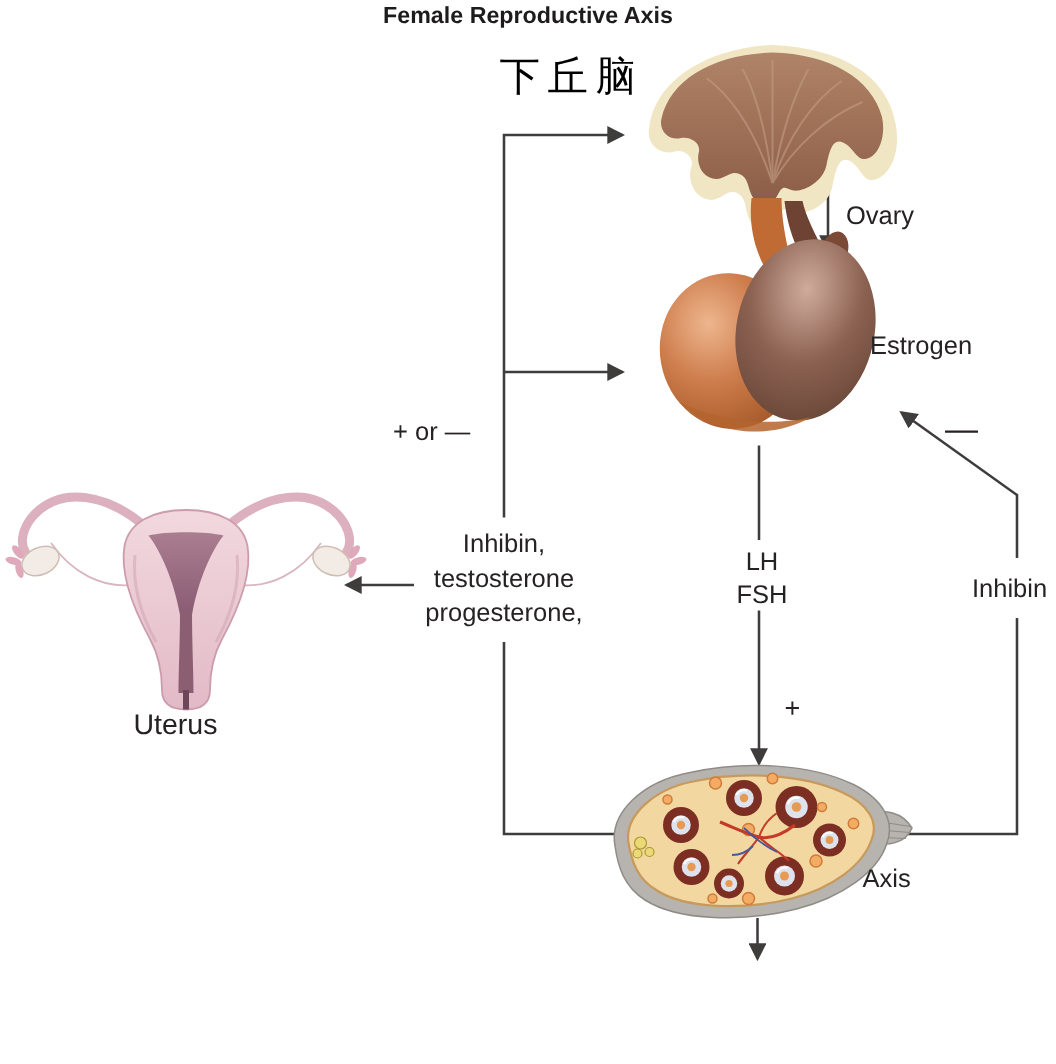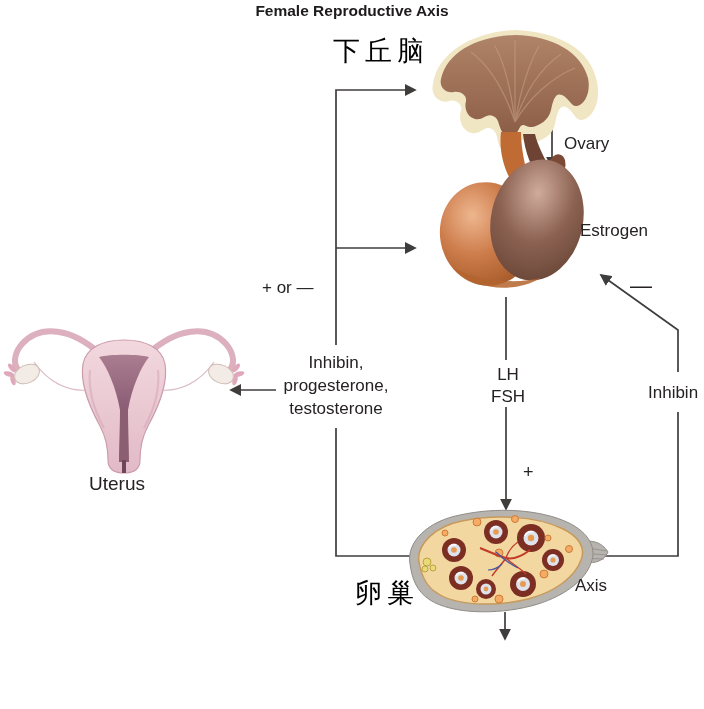--- a/index.html
+++ b/index.html
@@ -227,31 +227,30 @@
 
   <div class="cjk" style="left:333px;top:33px">下丘脑</div>
   <div class="lbl" style="left:564px;top:133px">Ovary</div>
   <div class="lbl" style="left:580px;top:220px">Estrogen</div>
   <div class="lbl minus" style="left:630px;top:272px">—</div>
 
   <div class="lbl" style="left:262px;top:277px">+ or —</div>
 
   <div class="lbl estro center" style="left:336px;top:351px">
     <span style="display:block">Inhibin,</span>
+    <span style="display:block">testosterone</span>
     <span style="display:block">progesterone,</span>
-    <span style="display:block">testosterone</span>
   </div>
 
   <div class="lbl small-lh center" style="left:508px;top:364px">
     <span style="display:block">LH</span>
     <span style="display:block">FSH</span>
   </div>
 
   <div class="lbl" style="left:648px;top:382px">Inhibin</div>
   <div class="lbl plus" style="left:523px;top:461px">+</div>
 
   <div class="lbl" style="left:575px;top:575px">Axis</div>
-  <div class="cjk" style="left:355px;top:575px">卵巢</div>
 
 
   <div class="lbl" style="left:89px;top:472px;font-size:19px">Uterus</div>
 
 </div>
 
 </body></html>

